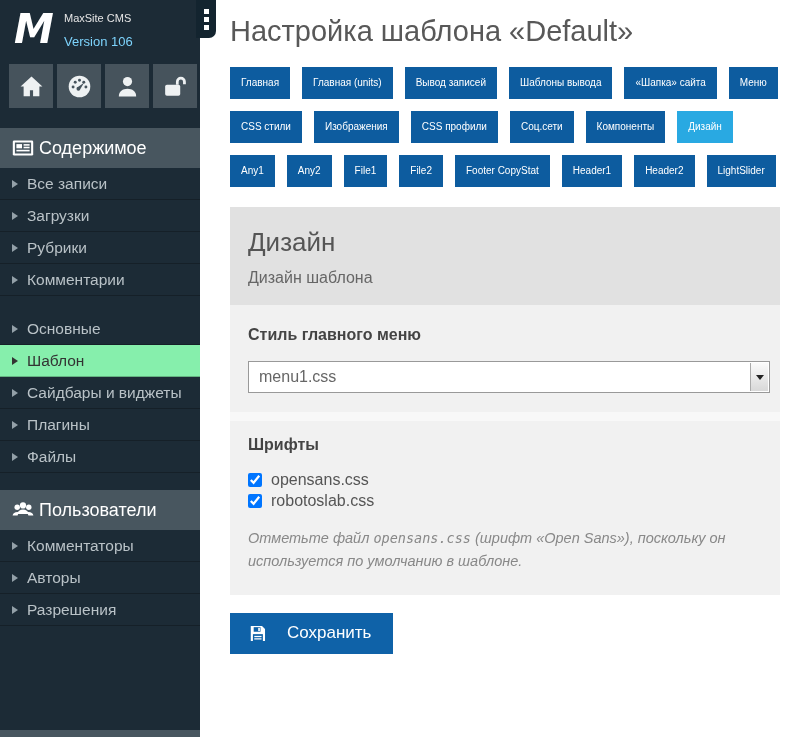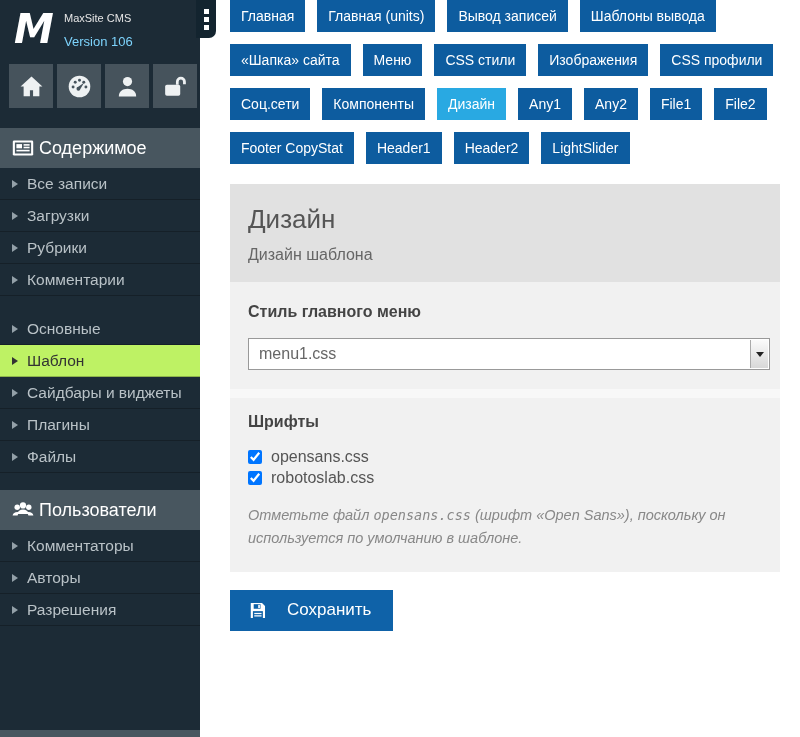--- a/index.html
+++ b/index.html
@@ -19,28 +19,28 @@
   .quick-btn svg{width:27px;height:27px;fill:#eef1f2;}
   .toggle-tab{position:absolute;left:196px;top:0;width:20px;height:38px;background:#13242f;border-radius:0 0 7px 0;display:flex;flex-direction:column;align-items:center;justify-content:center;gap:3px;cursor:pointer;}
   .toggle-tab i{display:block;width:5px;height:5px;background:#ffffff;}
   .section{margin-bottom:17px;}
   .section-header{height:40px;background:#48565f;color:#ffffff;display:flex;align-items:center;gap:4px;padding-left:11px;font-size:18px;cursor:pointer;}
   .section-header.blue{background:#0e69b2;}
   .section-header .sec-icon{width:24px;height:24px;display:flex;}
   .section-header svg{width:24px;height:24px;fill:#ffffff;}
   .menu-item{height:31px;display:flex;align-items:center;color:#b9c2c7;font-size:15.5px;padding-left:12px;border-bottom:1px solid rgba(0,0,0,0.25);cursor:pointer;}
   .menu-item .arrow{width:0;height:0;border-top:4px solid transparent;border-bottom:4px solid transparent;border-left:6px solid #93a0a8;margin-right:9px;}
-  .menu-item.active{background:#bef264;color:#333333;}
+  .menu-item.active{background:#86efac;color:#333333;}
   .menu-item.active .arrow{border-left-color:#333333;}
   .bottom-strip{position:absolute;left:0;bottom:0;width:200px;height:7px;background:#48565f;}
   
   .main{position:absolute;left:230px;top:0;width:552px;}
   .page-title{font-size:29px;font-weight:normal;color:#585858;margin:15px 0 19px 0;}
   .tabs{display:flex;flex-wrap:wrap;gap:12px;width:548px;}
-  .tab{background:#0d5c9f;color:#ffffff;font-size:14px;line-height:20px;padding:6px 11px;cursor:pointer;white-space:nowrap;border:none;}
+  .tab{background:#0d5c9f;color:#ffffff;font-size:10px;line-height:20px;padding:6px 11px;cursor:pointer;white-space:nowrap;border:none;}
   .tab.active{background:#29a9e2;}
   .panel{margin-top:20px;width:550px;}
   .panel-header{background:#e1e1e1;padding:14px 18px 18px 18px;}
   .panel-title{font-size:26px;color:#555555;margin:6px 0 11px 0;font-weight:normal;}
   .panel-subtitle{font-size:16px;color:#666666;}
   .panel-body{background:#f1f1f1;padding:17px 10px 22px 18px;}
   .field-label{font-weight:bold;font-size:16px;color:#444444;margin:4px 0 17px 0;}
   .select{height:30px;background:#ffffff;border:1px solid #999999;position:relative;display:flex;align-items:center;padding-left:10px;color:#666666;font-size:16px;cursor:pointer;}
   .select-btn{position:absolute;right:1px;top:1px;bottom:1px;width:17px;background:linear-gradient(#fbfbfb,#d8d8d8);border-left:1px solid #aaaaaa;display:flex;align-items:center;justify-content:center;}
   .select-btn::after{content:"";width:0;height:0;border-left:4px solid transparent;border-right:4px solid transparent;border-top:5px solid #222222;}
@@ -188,20 +188,21 @@
     </nav>
   <div class="bottom-strip"></div>
   <div class="toggle-tab">
     <i></i>
     <i></i>
     <i></i>
   </div>
 </div>
 
 <div class="main">
+  <h1 class="page-title">Настройка шаблона «Default»</h1>
   <div class="tabs" id="tabs">
       <button class="tab">Главная</button>
       <button class="tab">Главная (units)</button>
       <button class="tab">Вывод записей</button>
       <button class="tab">Шаблоны вывода</button>
       <button class="tab">«Шапка» сайта</button>
       <button class="tab">Меню</button>
       <button class="tab">CSS стили</button>
       <button class="tab">Изображения</button>
       <button class="tab">CSS профили</button>

